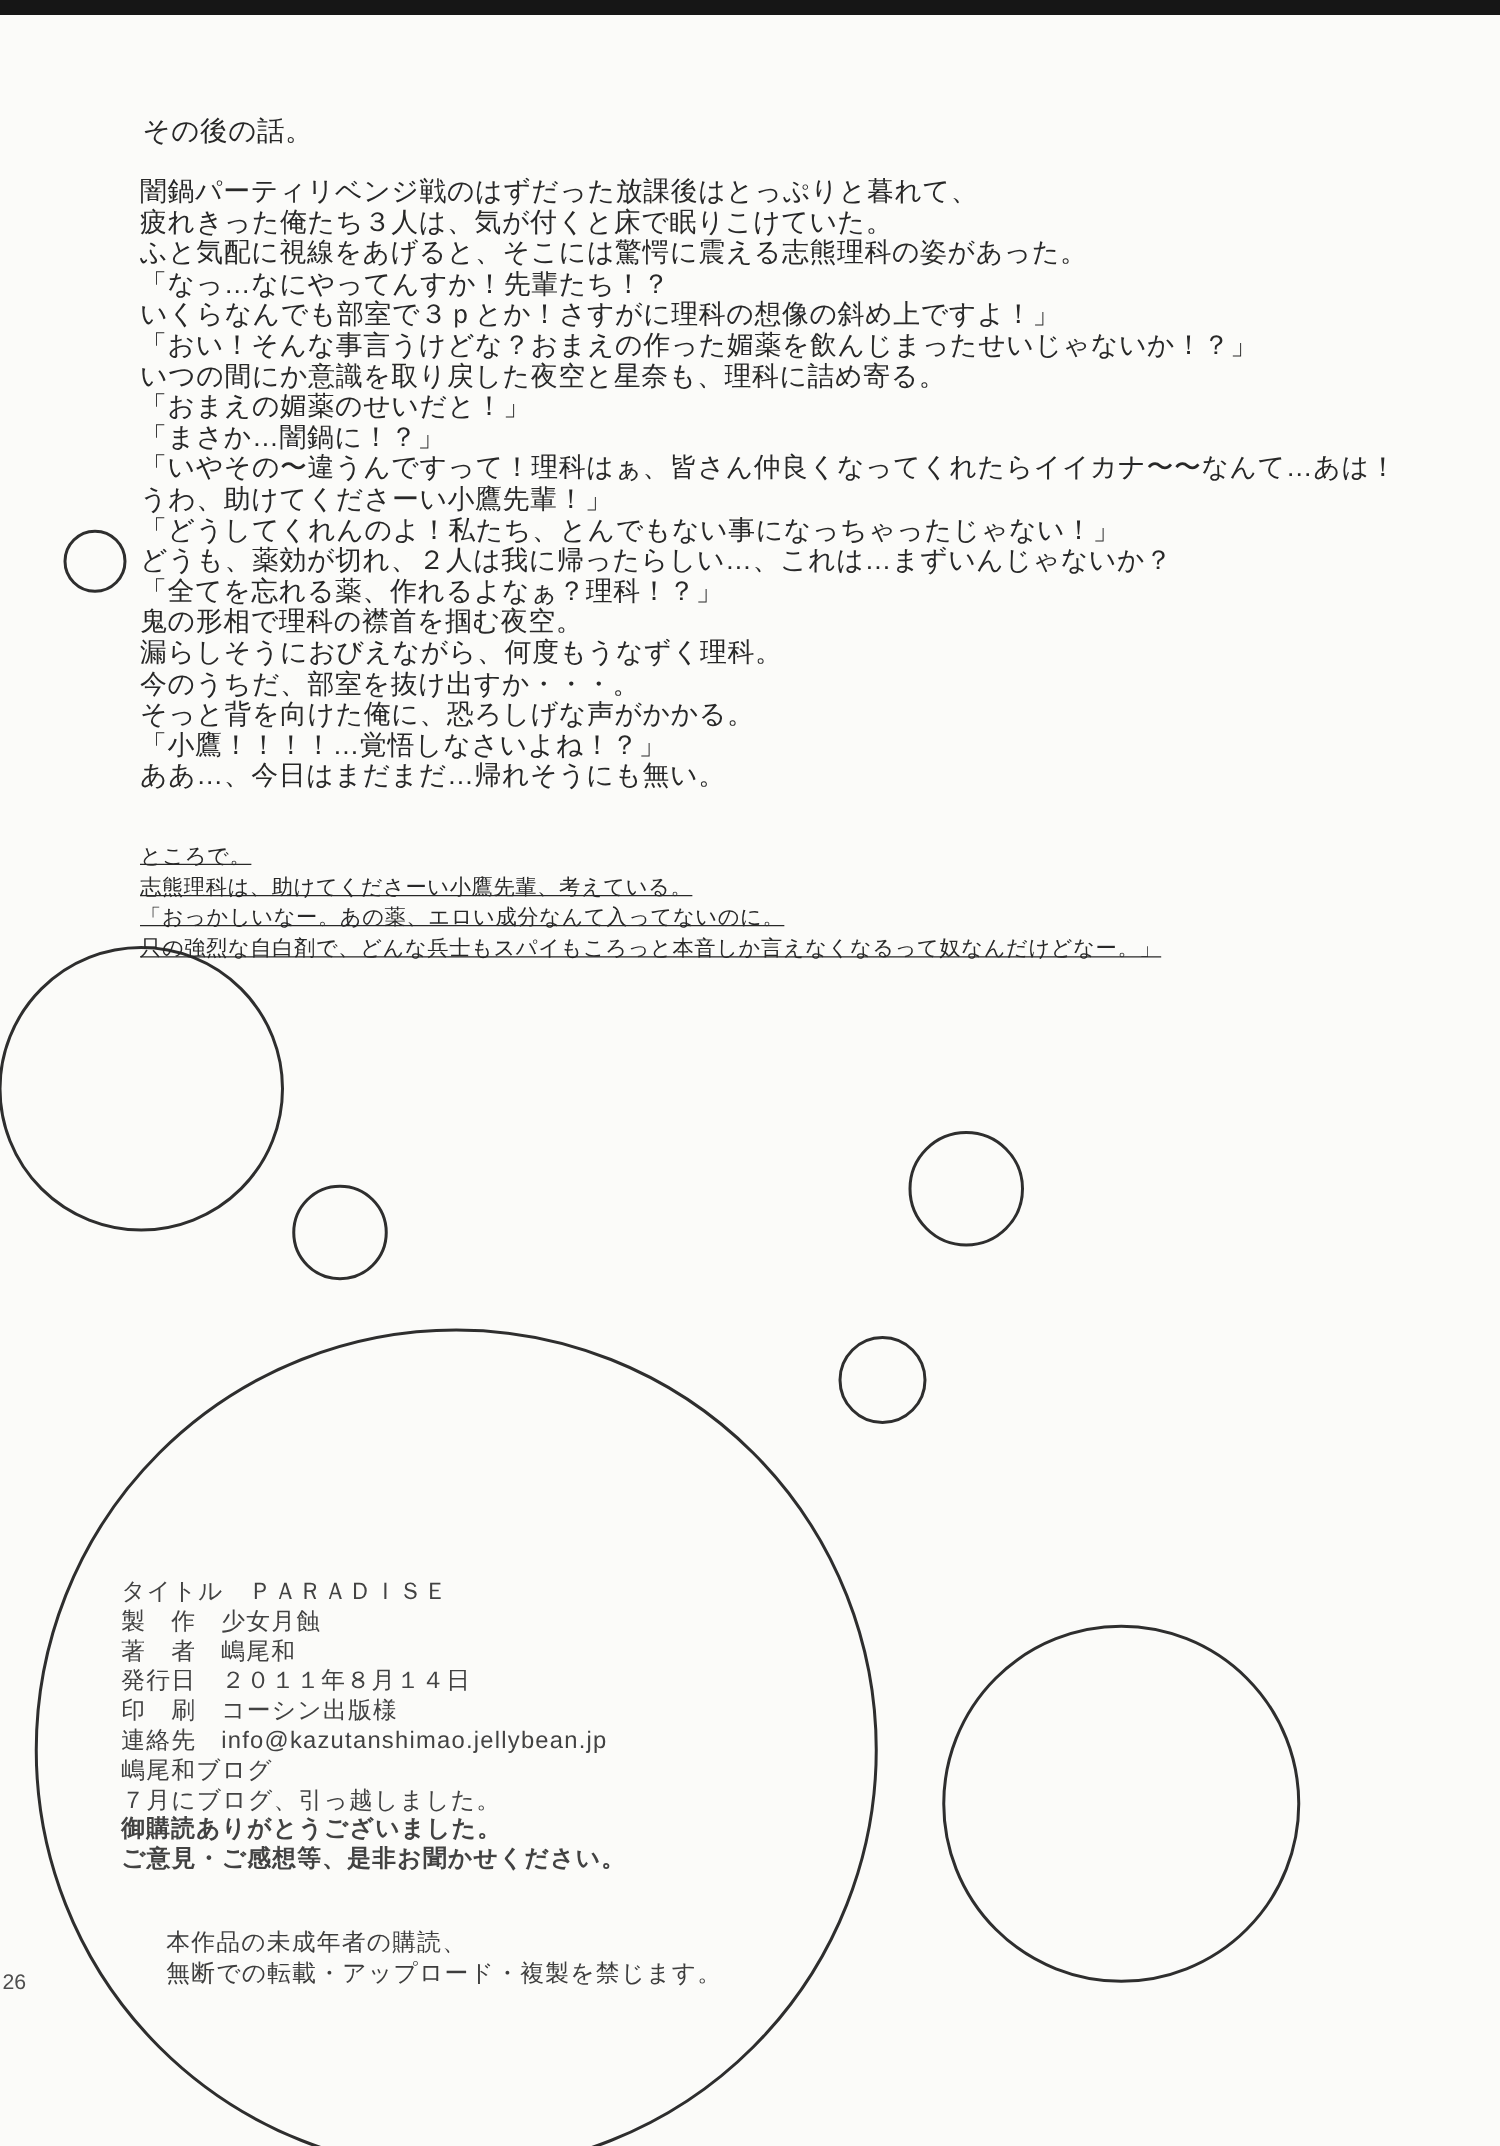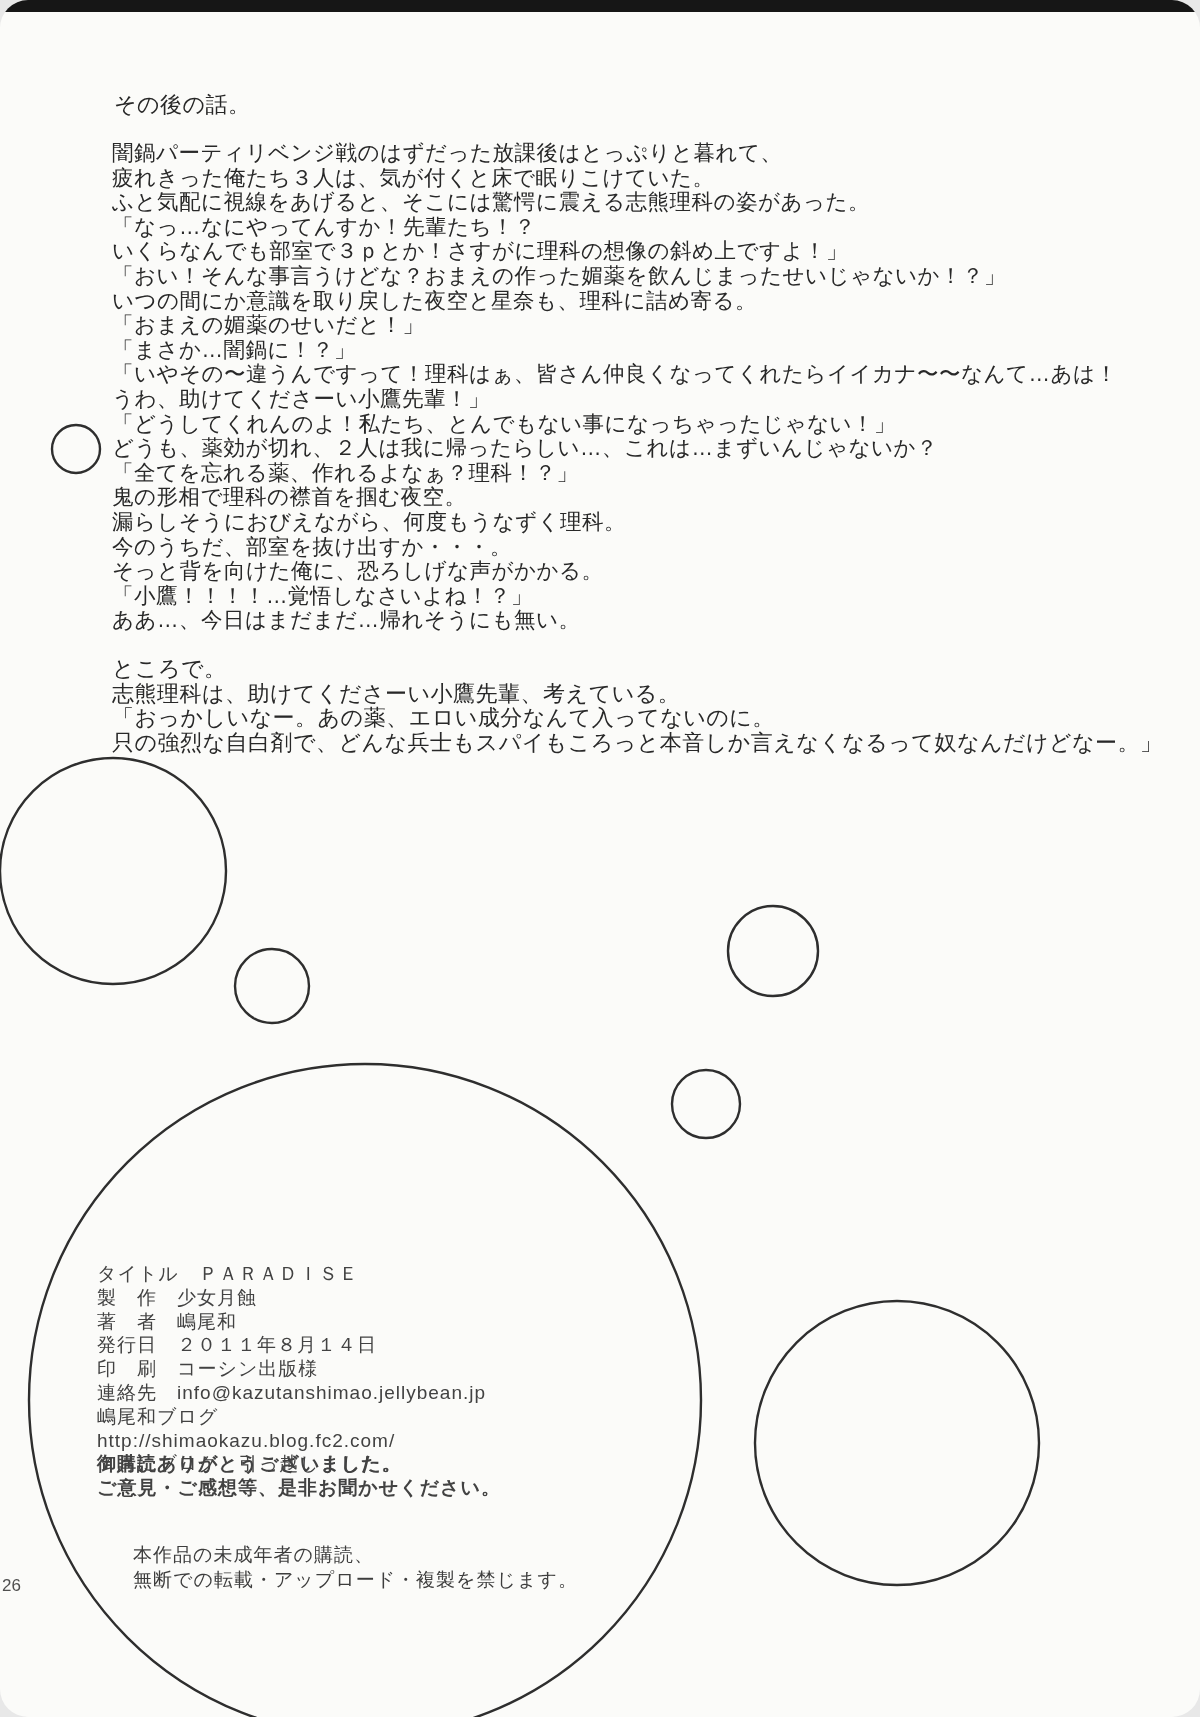--- a/index.html
+++ b/index.html
@@ -3,44 +3,43 @@
 <meta charset="utf-8">
 <style>
   html,body { margin:0; padding:0; background:#e8e8e8; }
   .page {
     position:relative;
     width:1200px; height:1717px;
     background:#fbfbf9;
     overflow:hidden;
     font-family:"Liberation Sans", sans-serif;
     color:#272727;
-    border-radius:28px;
   }
   .topbar {
     position:absolute; top:0; left:0;
     width:100%; height:12px;
     background:#161616;
   }
   .circles-svg { position:absolute; top:0; left:0; }
   .heading {
     position:absolute; left:114px; top:90px;
     font-size:22px; font-weight:500; color:#272727;
     letter-spacing:0.5px;
   }
   .story {
     position:absolute; left:112px; top:141px;
     font-size:21.5px; line-height:24.6px;
     font-weight:500; color:#282828;
     letter-spacing:0.5px; white-space:pre;
   }
   .aside {
-    position:absolute; left:112px; top:657px;
-    font-size:22px; line-height:24.6px;
+    position:absolute; left:112px; top:673px;
+    font-size:17px; line-height:24.6px;
     font-weight:500; color:#282828;
-    letter-spacing:0.5px; white-space:pre;
+    letter-spacing:0.5px; white-space:pre;text-decoration:underline;
   }
   .colophon {
     position:absolute; left:97px; top:1246px;
     font-size:19px; line-height:23.8px;
     font-weight:400; color:#424242;
     letter-spacing:1px; white-space:pre;margin-top:16px;
   }
   .thanks {
     position:absolute; left:97px; top:1452px;
     font-size:19px; line-height:23.8px;
@@ -78,21 +77,21 @@
       <circle cx="897" cy="1443" r="142"></circle>
     </g>
   </svg>
 
   <div class="heading">その後の話。</div>
 
   <div class="story"><div class="tl">闇鍋パーティリベンジ戦のはずだった放課後はとっぷりと暮れて、</div><div class="tl">疲れきった俺たち３人は、気が付くと床で眠りこけていた。</div><div class="tl">ふと気配に視線をあげると、そこには驚愕に震える志熊理科の姿があった。</div><div class="tl">「なっ…なにやってんすか！先輩たち！？</div><div class="tl">いくらなんでも部室で３ｐとか！さすがに理科の想像の斜め上ですよ！」</div><div class="tl">「おい！そんな事言うけどな？おまえの作った媚薬を飲んじまったせいじゃないか！？」</div><div class="tl">いつの間にか意識を取り戻した夜空と星奈も、理科に詰め寄る。</div><div class="tl">「おまえの媚薬のせいだと！」</div><div class="tl">「まさか…闇鍋に！？」</div><div class="tl">「いやその〜違うんですって！理科はぁ、皆さん仲良くなってくれたらイイカナ〜〜なんて…あは！</div><div class="tl">うわ、助けてくださーい小鷹先輩！」</div><div class="tl">「どうしてくれんのよ！私たち、とんでもない事になっちゃったじゃない！」</div><div class="tl">どうも、薬効が切れ、２人は我に帰ったらしい…、これは…まずいんじゃないか？</div><div class="tl">「全てを忘れる薬、作れるよなぁ？理科！？」</div><div class="tl">鬼の形相で理科の襟首を掴む夜空。</div><div class="tl">漏らしそうにおびえながら、何度もうなずく理科。</div><div class="tl">今のうちだ、部室を抜け出すか・・・。</div><div class="tl">そっと背を向けた俺に、恐ろしげな声がかかる。</div><div class="tl">「小鷹！！！！…覚悟しなさいよね！？」</div><div class="tl">ああ…、今日はまだまだ…帰れそうにも無い。</div></div>
 
   <div class="aside"><div class="tl">ところで。</div><div class="tl">志熊理科は、助けてくださーい小鷹先輩、考えている。</div><div class="tl">「おっかしいなー。あの薬、エロい成分なんて入ってないのに。</div><div class="tl">只の強烈な自白剤で、どんな兵士もスパイもころっと本音しか言えなくなるって奴なんだけどなー。」</div></div>
 
-  <div class="colophon"><div class="tl">タイトル　ＰＡＲＡＤＩＳＥ</div><div class="tl">製　作　少女月蝕</div><div class="tl">著　者　嶋尾和</div><div class="tl">発行日　２０１１年８月１４日</div><div class="tl">印　刷　コーシン出版様</div><div class="tl">連絡先　info@kazutanshimao.jellybean.jp</div><div class="tl">嶋尾和ブログ</div><div class="tl">http://shimaokazu.blog.fc2.com/</div><div class="tl">７月にブログ、引っ越しました。</div></div>
+  <div class="colophon"><div class="tl">タイトル　ＰＡＲＡＤＩＳＥ</div><div class="tl">製　作　少女月蝕</div><div class="tl">著　者　嶋尾和</div><div class="tl">発行日　２０１１年８月１４日</div><div class="tl">印　刷　コーシン出版様</div><div class="tl">連絡先　info@kazutanshimao.jellybean.jp</div><div class="tl">嶋尾和ブログ</div><div class="tl">７月にブログ、引っ越しました。</div></div>
 
   <div class="thanks"><div class="tl">御購読ありがとうございました。</div><div class="tl">ご意見・ご感想等、是非お聞かせください。</div></div>
 
   <div class="notice"><div class="tl">本作品の未成年者の購読、</div><div class="tl">無断での転載・アップロード・複製を禁じます。</div></div>
 
   <div class="pagenum">26</div>
 
 </div>
 
 </body></html>

